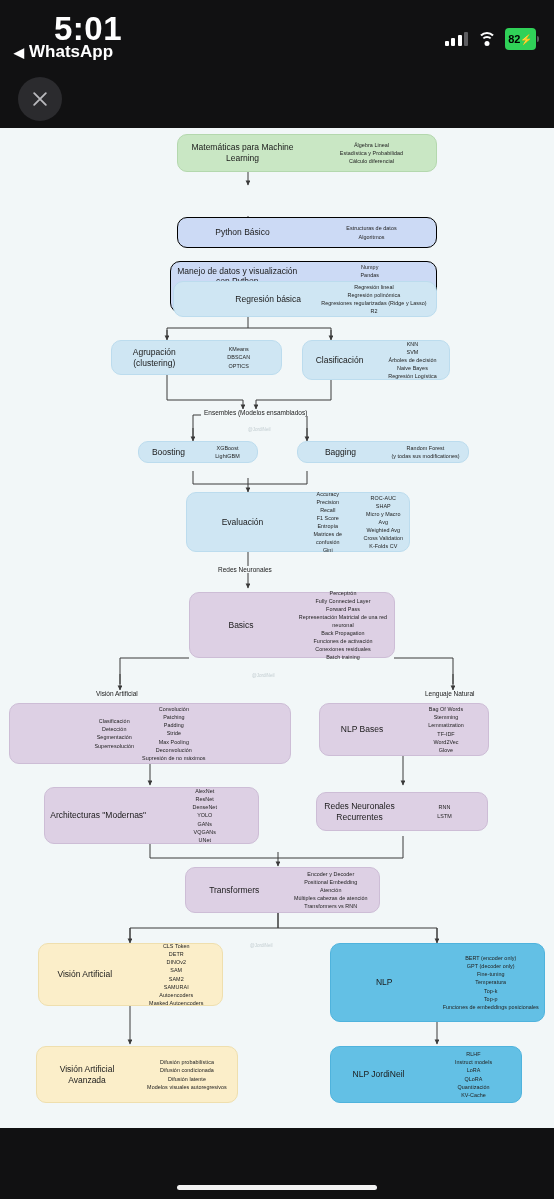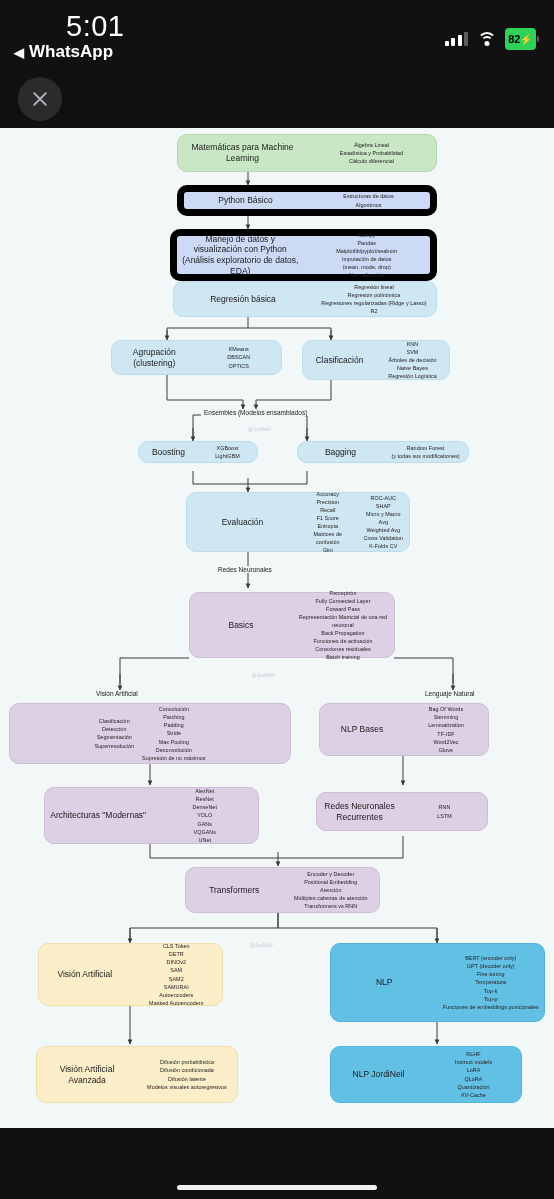--- a/index.html
+++ b/index.html
@@ -6,21 +6,21 @@
   html, body {
     width: 554px; height: 1199px;
     background: #111112;
     font-family: "Liberation Sans", sans-serif;
     overflow: hidden;
   }
   #screen { position: relative; width: 554px; height: 1199px; background: #111112; }
 
   
   .statusbar { position: absolute; top: 0; left: 0; width: 554px; height: 72px; color: #fff; }
-  .sb-time { position: absolute; left: 66px; top: 10px; font-size: 29px; font-weight: 400; letter-spacing: .5px; }
+  .sb-time { position: absolute; left: 54px; top: 10px; font-size: 33px; font-weight: 700; letter-spacing: .5px; }
   .sb-back { position: absolute; left: 14px; top: 42px; font-size: 17px; font-weight: 600; display: flex; align-items: center; gap: 5px; }
   .sb-tri { font-size: 13px; line-height: 1; }
   .sb-right { position: absolute; right: 15px; top: 28px; display: flex; align-items: center; gap: 9px; }
   .bars { display: flex; align-items: flex-end; gap: 2.5px; height: 14px; }
   .bars i { display: block; width: 4px; background: #fff; border-radius: 1px; }
   .bars i:nth-child(1){ height: 5px; }
   .bars i:nth-child(2){ height: 8px; }
   .bars i:nth-child(3){ height: 11px; }
   .bars i:nth-child(4){ height: 14px; background: #5d5d60; }
   .wifi { position: relative; width: 19px; height: 14px; }
@@ -39,21 +39,21 @@
   .closebtn svg { width: 20px; height: 20px; }
 
   
   #canvas { position: absolute; left: 0; top: 128px; width: 554px; height: 1000px; background: #f2f7f8; overflow: hidden; }
   .node { position: absolute; border-radius: 10px; display: flex; align-items: center; }
   .node .title { font-size: 8.5px; color: #1a1a1a; text-align: center; line-height: 1.25; }
   .node .cols { display: flex; gap: 8px; align-items: center; justify-content: center; }
   .node .col { font-size: 5.4px; color: #222; text-align: center; line-height: 1.5; letter-spacing: .05px; }
 
   .green  { background: #c9e7c4; border: 1px solid #b4d8ae; }
-  .blue1  { background: #ccdaf5; border: 7px solid #000000; }
+  .blue1  { background: #ccdaf5; border: 1px solid #000000; margin-top: 32px; }
   .blue2  { background: #cfe6f3; border: 1px solid #bcdcee; }
   .purple { background: #ddd0e4; border: 1px solid #cdbdd6; }
   .yellow { background: #fbeec9; border: 1px solid #efdfae; }
   .cyan   { background: #63c0e5; border: 1px solid #4fb3dd; }
 
   .edgelbl { position: absolute; font-size: 6.5px; color: #1a1a1a; background: #f2f7f8; padding: 0 3px; white-space: nowrap; }
   .wm { position: absolute; font-size: 4.6px; color: #c3cdd1; white-space: nowrap; }
   svg.edges { position: absolute; left: 0; top: 0; width: 554px; height: 1000px; pointer-events: none; }
 
   
@@ -219,21 +219,21 @@
         <div style="flex: 1 1 0px; display: flex; align-items: center; justify-content: center; padding: 0px 4px;">
           <div class="title">Manejo de datos y visualización con Python<br>(Análisis exploratorio de datos, EDA)</div>
         </div>
         <div style="flex: 1 1 0px; display: flex; align-items: center; justify-content: center; padding: 0px 4px;">
           <div class="cols">
             <div class="col">Numpy<br>Pandas<br>Matplotlib/pyplot/seaborn<br>Imputación de datos<br>(mean, mode, drop)<br>Normalización</div>
           </div>
         </div>
       </div>
     <div class="node blue2" style="left:173px; top:153px; width:264px; height:36px;">
-        <div style="flex: 1 1 0px; display: flex; align-items: center; justify-content: center; padding: 0px 11px;">
+        <div style="flex: 1 1 0px; display: flex; align-items: center; justify-content: flex-end; padding: 0px 11px;">
           <div class="title">Regresión básica</div>
         </div>
         <div style="flex: 1 1 0px; display: flex; align-items: center; justify-content: center; padding: 0px 4px;">
           <div class="cols">
             <div class="col">Regresión lineal<br>Regresión polinómica<br>Regresiones regularizadas (Ridge y Lasso)<br>R2</div>
           </div>
         </div>
       </div>
     <div class="node blue2" style="left:111px; top:212px; width:171px; height:35px;">
         <div style="flex: 1 1 0px; display: flex; align-items: flex-end; justify-content: center; padding: 0px 4px;">

